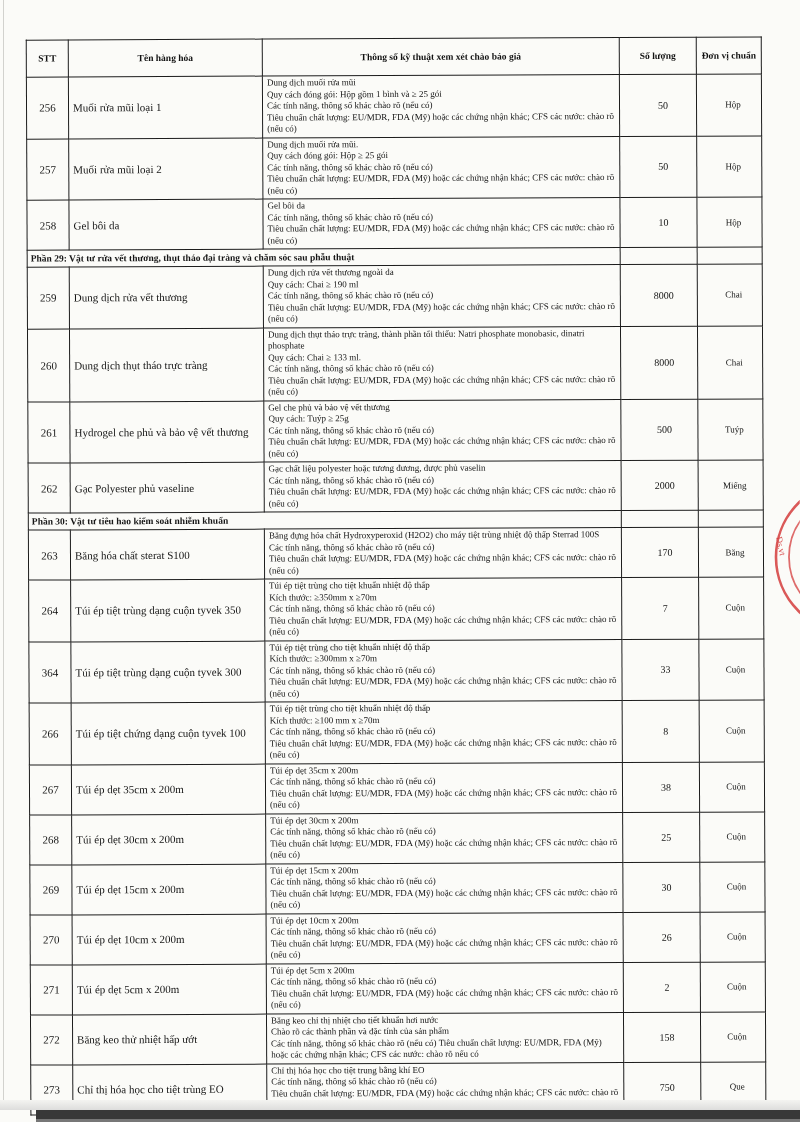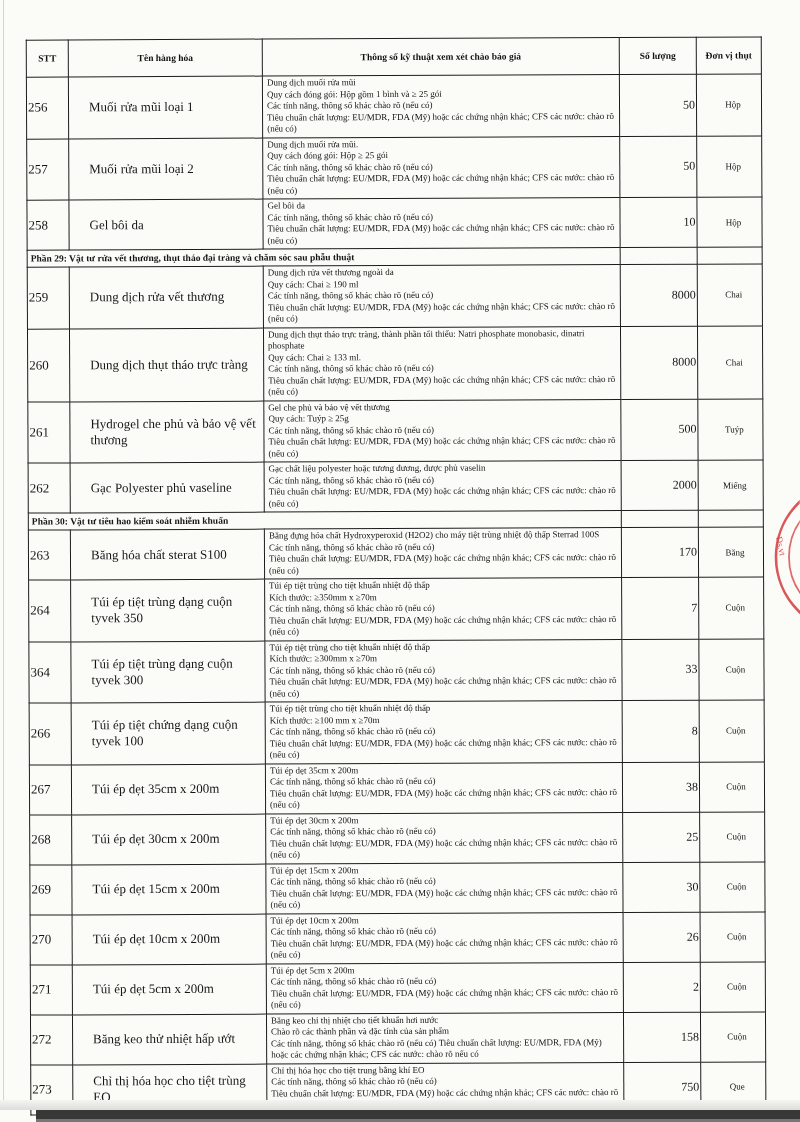--- a/index.html
+++ b/index.html
@@ -34,25 +34,25 @@
   .bid-table th{
     font-size:9.5px;font-weight:bold;
     text-align:center;padding:13px 2px;
     color:#111;
   }
   col.c-stt{width:42px;}
   col.c-name{width:194px;}
   col.c-spec{width:357px;}
   col.c-qty{width:77px;}
   col.c-unit{width:65px;}
-  td.stt{font-size:13px;margin-left:26px;}
-  td.name{font-size:13px;padding:2px 3px 2px 20px;}
+  td.stt{font-size:11px;text-align:center;margin-left:26px;}
+  td.name{font-size:11px;padding:2px 3px 2px 4px;}
   td.spec{font-size:9px;vertical-align:top;padding:1px 4px 2px 4px;}
   td.spec .spec-line{line-height:11.5px;}
-  td.qty{font-size:12px;text-align:right;padding-left:11px;}
+  td.qty{font-size:10px;text-align:center;padding-left:11px;}
   td.unit{font-size:9px;text-align:center;padding-left:9px;}
   tr.section-row td.section-label{
     font-size:9.5px;font-weight:bold;
     padding:2px 2px 2px 3px;line-height:12px;
   }
   
   .scan-strip-light{
     position:absolute;left:0;top:1100px;width:800px;height:10px;
     background:linear-gradient(#f4f4f1,#dddddc);
   }
@@ -82,21 +82,21 @@
         <col class="c-spec">
         <col class="c-qty">
         <col class="c-unit">
     </colgroup>
     <thead>
       <tr>
         <th>STT</th>
         <th>Tên hàng hóa</th>
         <th>Thông số kỹ thuật xem xét chào báo giá</th>
         <th>Số lượng</th>
-        <th>Đơn vị thụt</th>
+        <th>Đơn vị chuẩn</th>
       </tr>
     </thead>
     <tbody id="table-body">
         <tr class="item-row">
           <td class="stt">256</td>
           <td class="name">Muối rửa mũi loại 1</td>
           <td class="spec">
             <div class="spec-line">Dung dịch muối rửa mũi</div>
             <div class="spec-line">Quy cách đóng gói: Hộp gồm 1 bình và ≥ 25 gói</div>
             <div class="spec-line">Các tính năng, thông số khác chào rõ (nếu có)</div>

